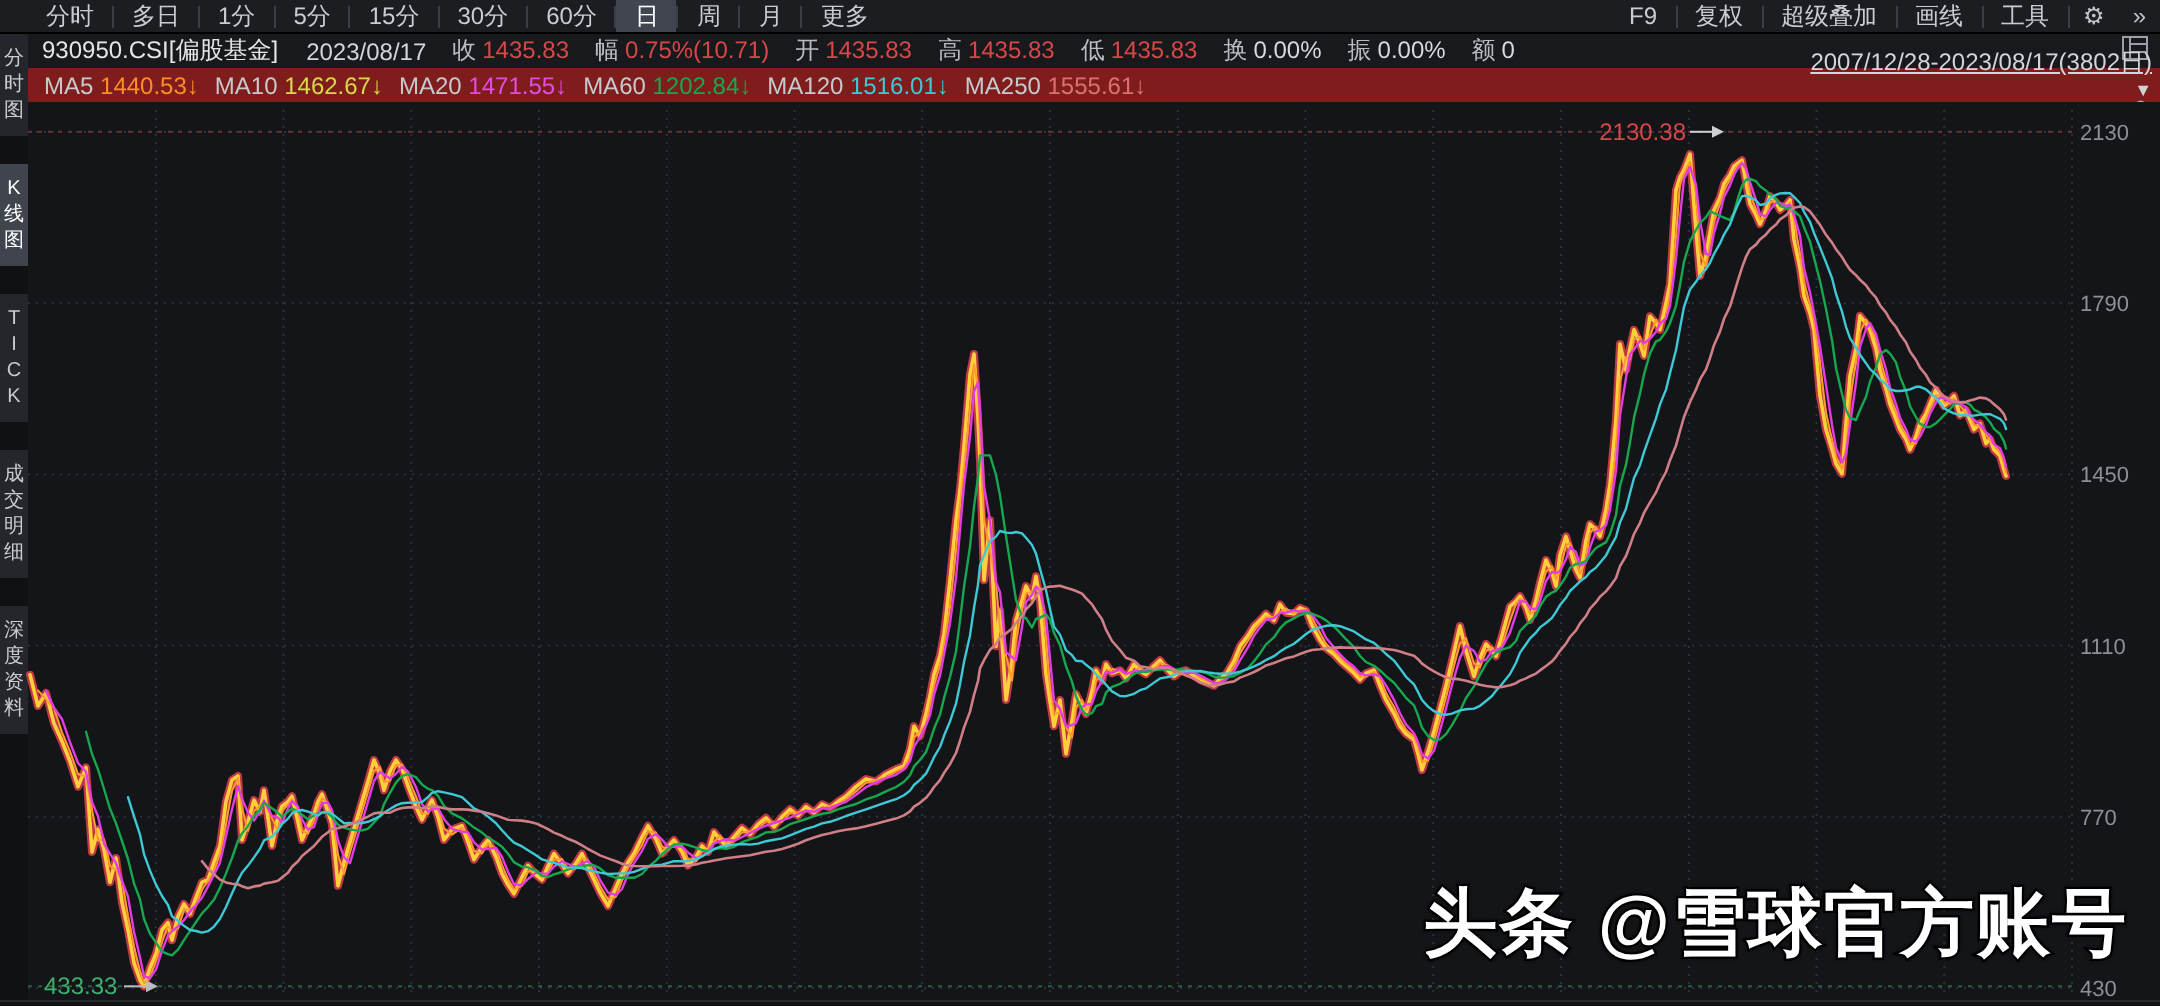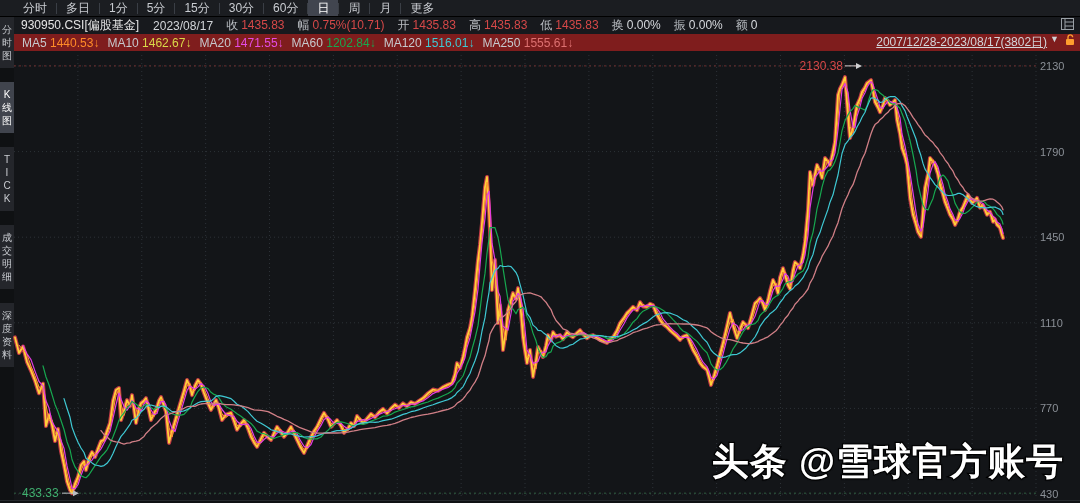--- a/index.html
+++ b/index.html
@@ -29,21 +29,21 @@
   .ifield .val{margin-left:3px;}
   .val.red{color:#d64848;}
   .val.white{color:#d6d9dd;}
   .panel-icon{margin-left:auto;margin-right:6px;}
 
   
   .mabar{left:14px;top:34px;width:1066px;height:17px;background:#7f1d1d;
          display:flex;align-items:center;font-size:12px;}
   .maitem{margin-left:8px;white-space:nowrap;}
   .maitem .lab{color:#c6c9cd;}
-  .mabar-right{margin-left:auto;display:flex;align-items:flex-start;margin-right:4px;}
+  .mabar-right{margin-left:auto;display:flex;align-items:flex-end;margin-right:4px;flex-direction:column;}
   .range-text{color:#d2d5d9;font-size:12px;text-decoration:underline;}
   .caret{color:#cfd2d6;font-size:9px;margin-left:3px;}
   .lock{margin-left:6px;display:flex;}
 
   
   .sidebar{left:0;top:17px;width:14px;display:flex;flex-direction:column;gap:14px;}
   .side-item{width:14px;background:#24262b;color:#c9ccd1;font-size:10px;line-height:13px;
              text-align:center;padding:6px 0;white-space:pre-line;cursor:default;}
   .side-item.sel{background:#40444d;color:#ffffff;}
 
@@ -77,20 +77,34 @@
       <span class="tsep"></span>
       <span class="tab">60分</span>
       <span class="tsep"></span>
       <span class="tab sel">日</span>
       <span class="tsep"></span>
       <span class="tab">周</span>
       <span class="tsep"></span>
       <span class="tab">月</span>
       <span class="tsep"></span>
       <span class="tab">更多</span>
+    </div>
+  <div class="topbar-right" id="topbar-right">
+      <span class="tab">F9</span>
+      <span class="tsep"></span>
+      <span class="tab">复权</span>
+      <span class="tsep"></span>
+      <span class="tab">超级叠加</span>
+      <span class="tsep"></span>
+      <span class="tab">画线</span>
+      <span class="tsep"></span>
+      <span class="tab">工具</span>
+      <span class="tsep"></span>
+      <span class="ticon">⚙</span>
+      <span class="ticon">»</span>
     </div>
 </div>
 
 <div class="abs infobar">
   <span class="symbol">930950.CSI[偏股基金]</span>
   <span class="idate">2023/08/17</span>
   <span id="info-fields" style="display:flex;">
       <span class="ifield"><span class="lab">收</span><span class="val red">1435.83</span></span>
       <span class="ifield"><span class="lab">幅</span><span class="val red">0.75%(10.71)</span></span>
       <span class="ifield"><span class="lab">开</span><span class="val red">1435.83</span></span>

